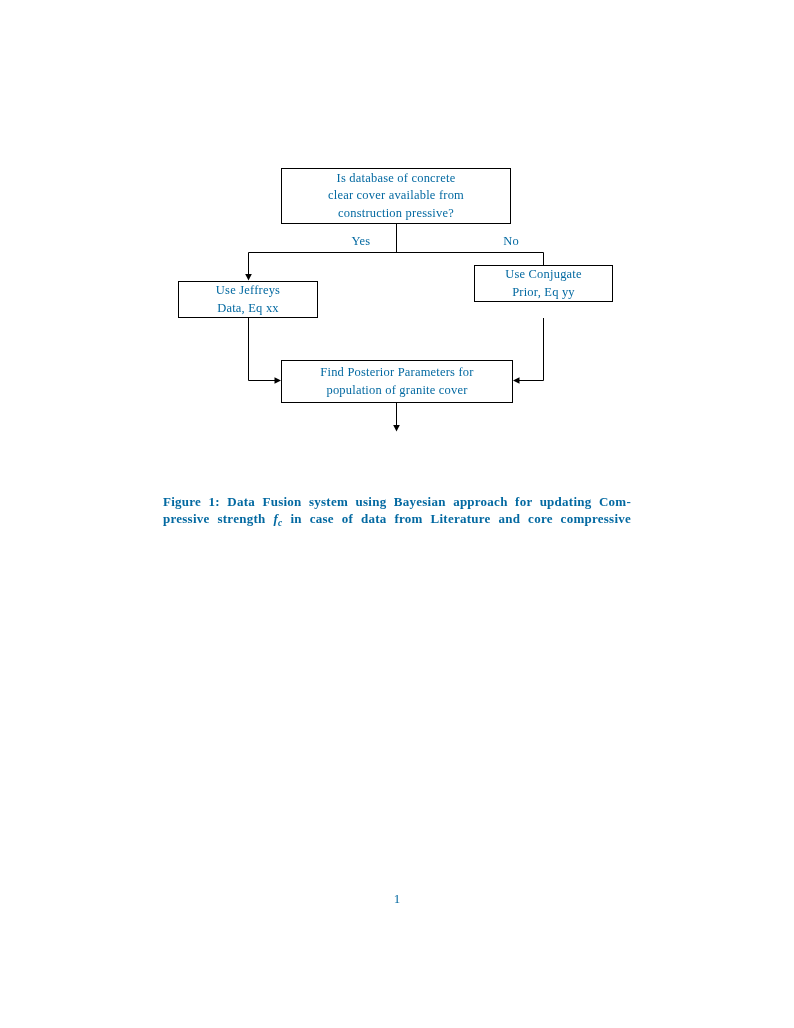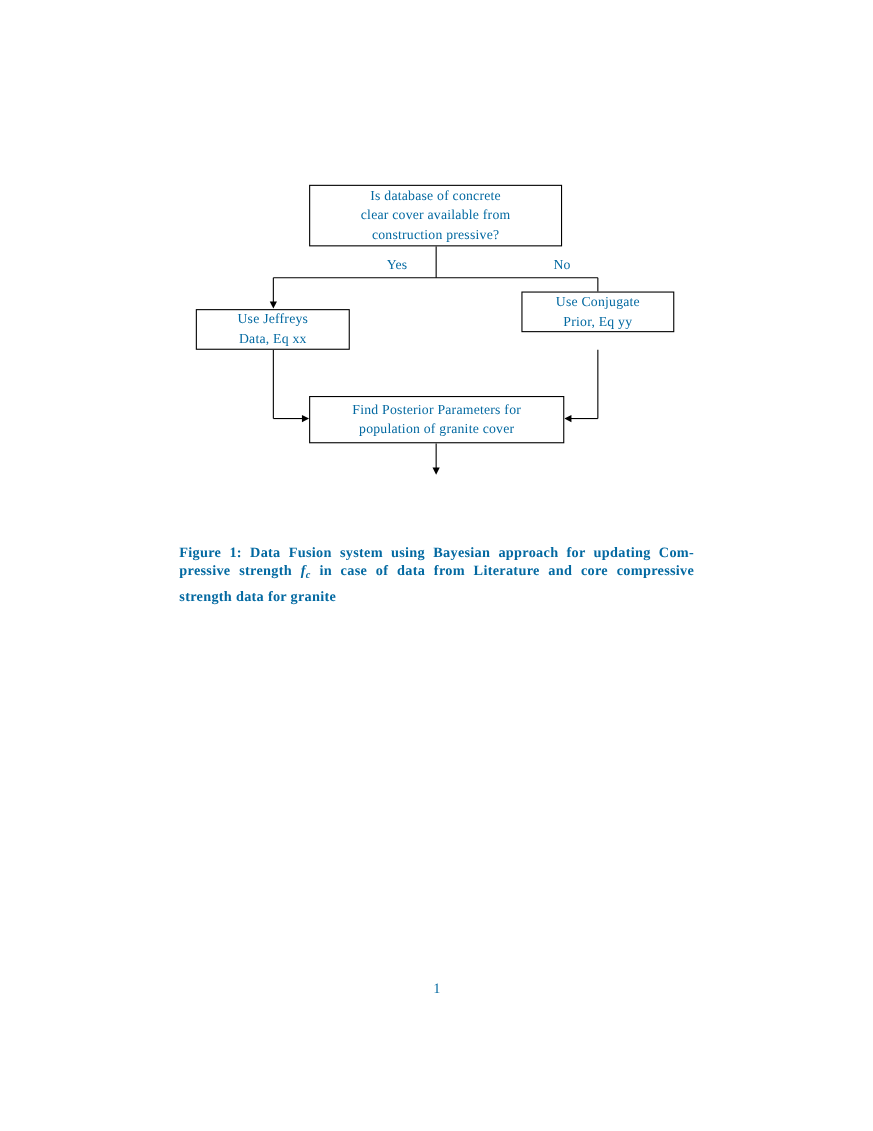--- a/index.html
+++ b/index.html
@@ -137,18 +137,17 @@
 
   <div class="box" style="left:281px; top:360px; width:232px; height:43px;">
     <div>Find Posterior Parameters for</div>
     <div>population of granite cover</div>
   </div>
 
 
   <div class="caption">
     <div class="cap-line justified">Figure 1: Data Fusion system using Bayesian approach for updating Com-</div>
     <div class="cap-line justified"><span>pressive strength</span> <span><span class="math-f">f</span><span class="math-sub">c</span></span> <span>in case of data from Literature and core compressive</span></div>
-    <div class="cap-line">strength data for granite</div>
   </div>
 
   <div class="page-number">1</div>
 
 </div>
 
 </body></html>

